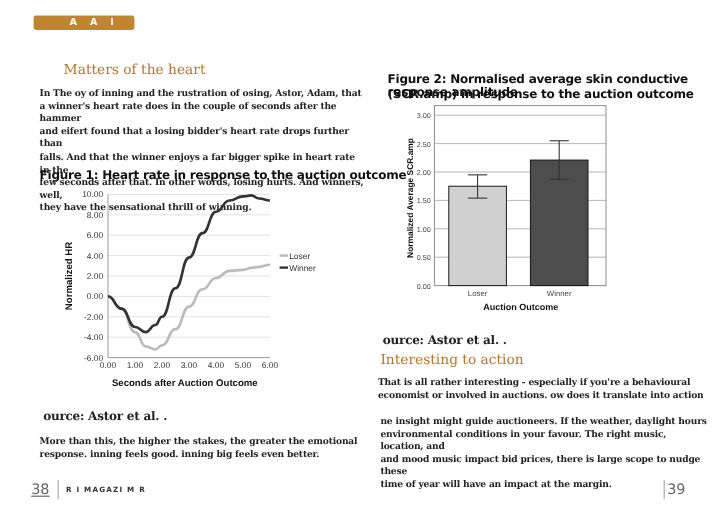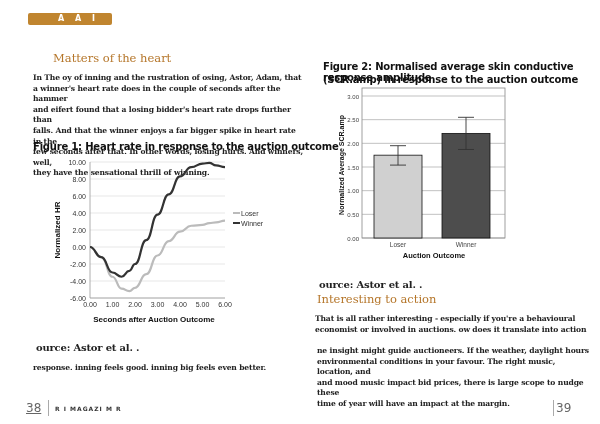--- a/index.html
+++ b/index.html
@@ -80,20 +80,21 @@
     <line x1="203" y1="58" x2="210" y2="58" stroke="#bbb" stroke-width="2"></line>
     <text x="211" y="61" font-size="7" fill="#333">Loser</text>
     <line x1="203" y1="68" x2="210" y2="68" stroke="#333" stroke-width="2"></line>
     <text x="211" y="71" font-size="7" fill="#333">Winner</text>
   </g>
 </svg>
 
 <div class="abs src" style="left:36px;top:342px;"> ource: Astor et al.            .</div>
 
 <div class="abs para" style="left:33px;top:363px;width:270px;">
+  <div>More than this, the higher the stakes, the greater the emotional</div>
   <div>response.   inning feels good.   inning big feels even better.</div>
 </div>
 
 <div class="abs pagenum" style="left:26px;top:401px;text-decoration:underline;">38</div>
 <div class="abs bar-v" style="left:48px;top:400px;height:16px;"></div>
 <div class="abs footmag" style="left:55px;top:405px;">R I MAGAZI         M  R</div>
 
 <div class="abs figtitle" style="left:323px;top:61px;">Figure 2: Normalised average skin conductive response amplitude</div>
 <div class="abs figtitle" style="left:323px;top:74px;">(SCR.amp) in response to the auction outcome</div>
 

